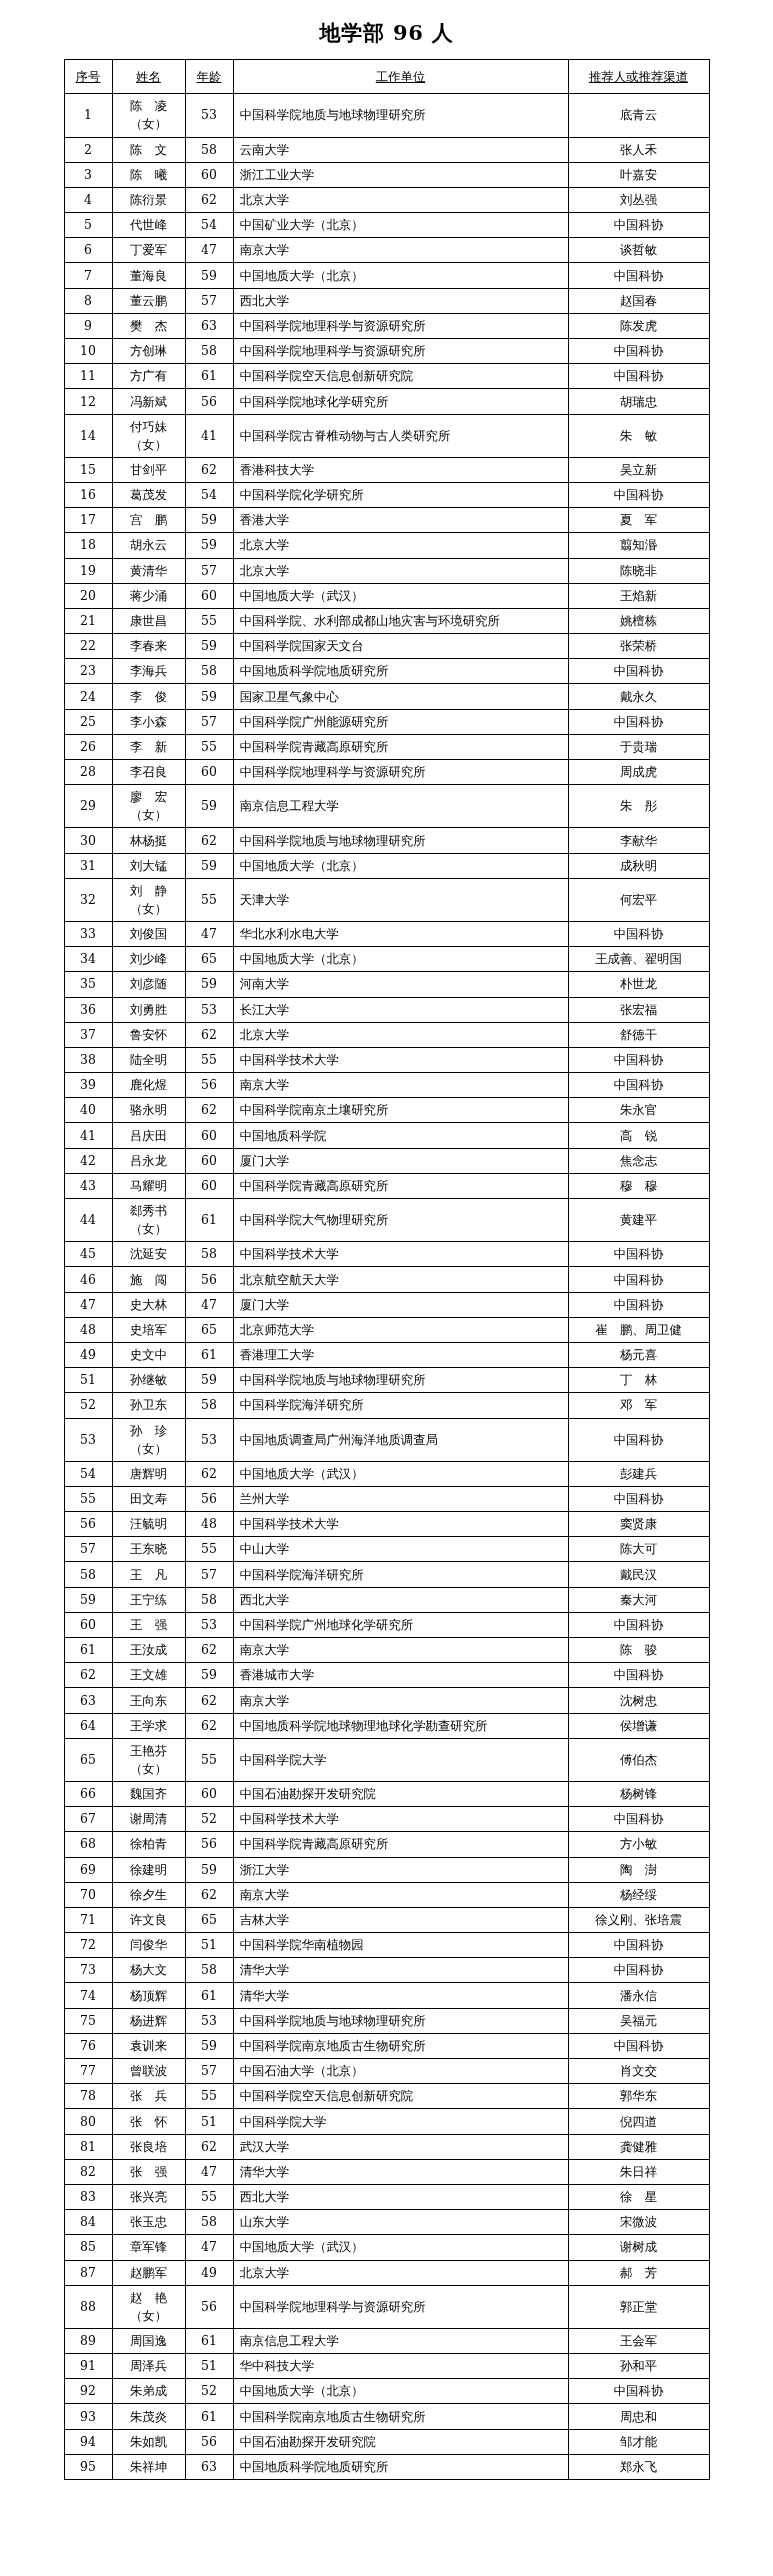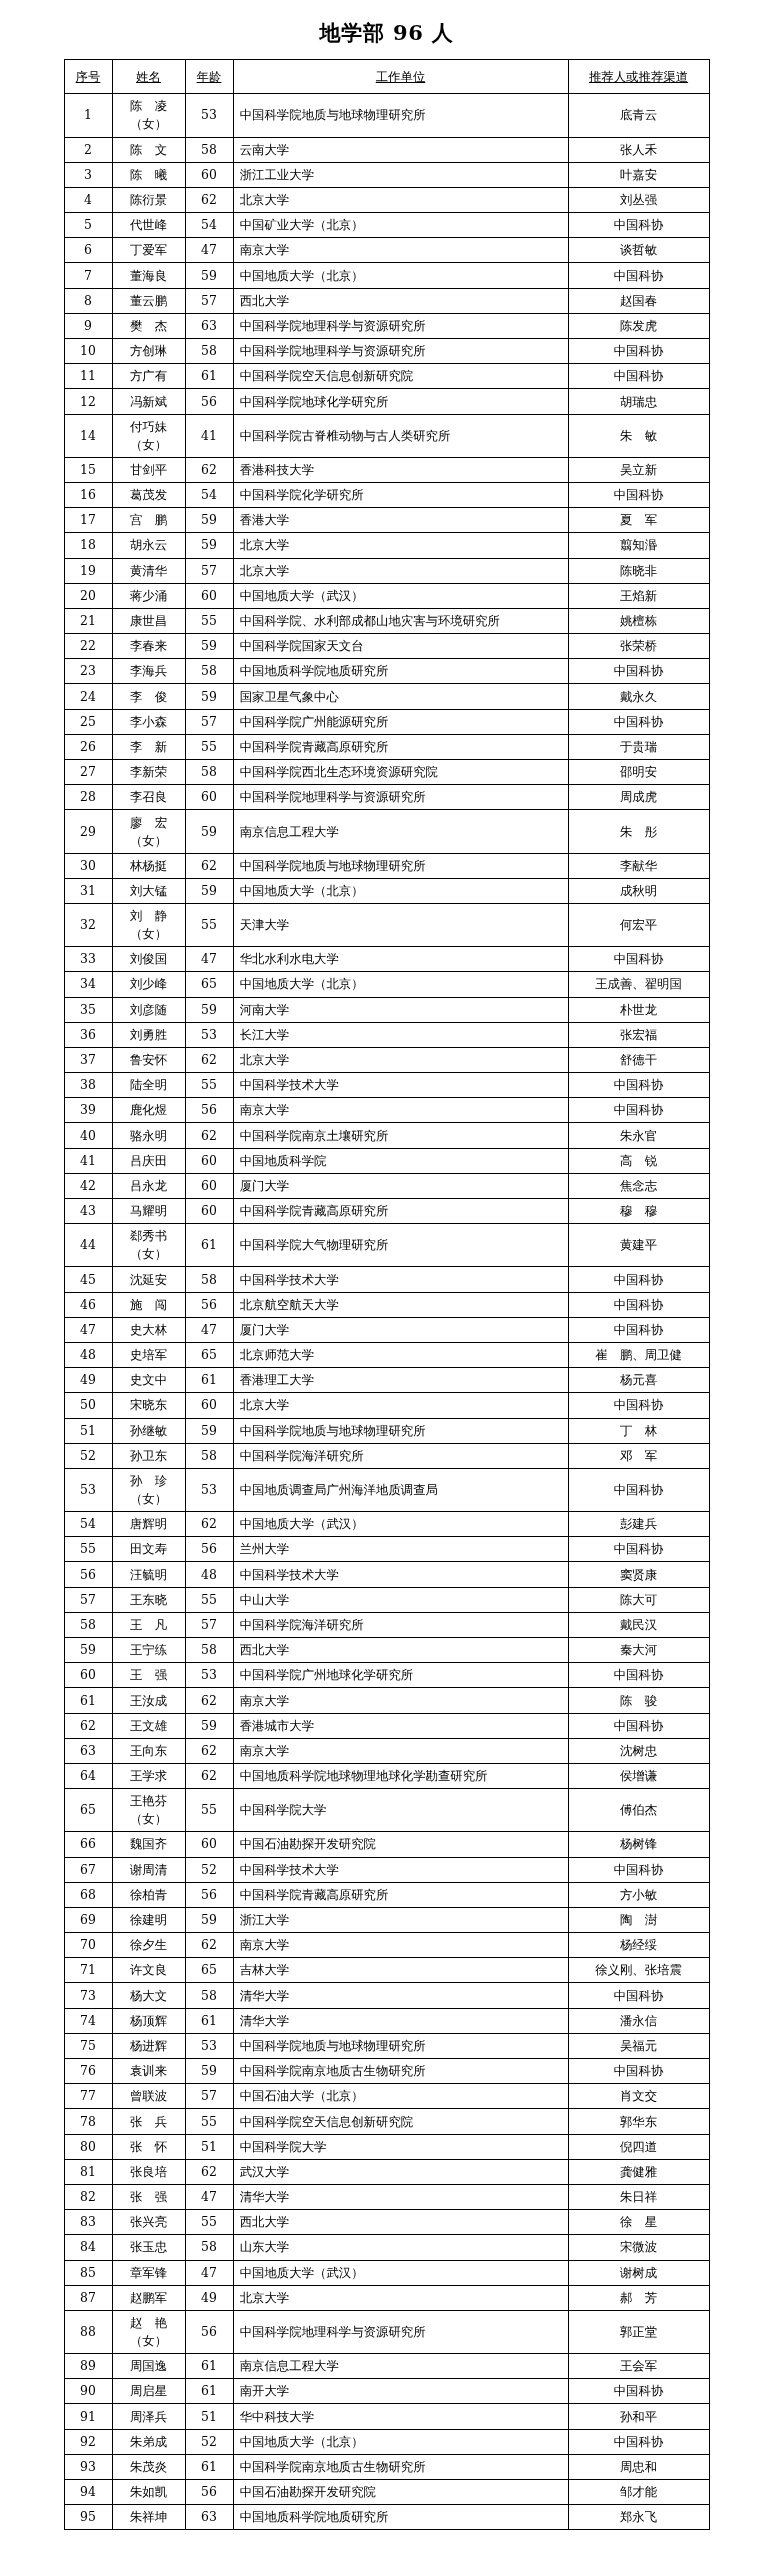--- a/index.html
+++ b/index.html
@@ -249,27 +249,20 @@
           <td class="c4">中国科协</td>
         </tr>
         <tr>
           <td class="c0">26</td>
           <td class="c1">李　新</td>
           <td class="c2">55</td>
           <td class="c3">中国科学院青藏高原研究所</td>
           <td class="c4">于贵瑞</td>
         </tr>
         <tr>
-          <td class="c0">27</td>
-          <td class="c1">李新荣</td>
-          <td class="c2">58</td>
-          <td class="c3">中国科学院西北生态环境资源研究院</td>
-          <td class="c4">邵明安</td>
-        </tr>
-        <tr>
           <td class="c0">28</td>
           <td class="c1">李召良</td>
           <td class="c2">60</td>
           <td class="c3">中国科学院地理科学与资源研究所</td>
           <td class="c4">周成虎</td>
         </tr>
         <tr>
           <td class="c0">29</td>
           <td class="c1">廖　宏
 （女）</td>
@@ -413,27 +406,20 @@
           <td class="c4">崔　鹏、周卫健</td>
         </tr>
         <tr>
           <td class="c0">49</td>
           <td class="c1">史文中</td>
           <td class="c2">61</td>
           <td class="c3">香港理工大学</td>
           <td class="c4">杨元喜</td>
         </tr>
         <tr>
-          <td class="c0">50</td>
-          <td class="c1">宋晓东</td>
-          <td class="c2">60</td>
-          <td class="c3">北京大学</td>
-          <td class="c4">中国科协</td>
-        </tr>
-        <tr>
           <td class="c0">51</td>
           <td class="c1">孙继敏</td>
           <td class="c2">59</td>
           <td class="c3">中国科学院地质与地球物理研究所</td>
           <td class="c4">丁　林</td>
         </tr>
         <tr>
           <td class="c0">52</td>
           <td class="c1">孙卫东</td>
           <td class="c2">58</td>
@@ -569,20 +555,27 @@
           <td class="c4">杨经绥</td>
         </tr>
         <tr>
           <td class="c0">71</td>
           <td class="c1">许文良</td>
           <td class="c2">65</td>
           <td class="c3">吉林大学</td>
           <td class="c4">徐义刚、张培震</td>
         </tr>
         <tr>
+          <td class="c0">72</td>
+          <td class="c1">闫俊华</td>
+          <td class="c2">51</td>
+          <td class="c3">中国科学院华南植物园</td>
+          <td class="c4">中国科协</td>
+        </tr>
+        <tr>
           <td class="c0">73</td>
           <td class="c1">杨大文</td>
           <td class="c2">58</td>
           <td class="c3">清华大学</td>
           <td class="c4">中国科协</td>
         </tr>
         <tr>
           <td class="c0">74</td>
           <td class="c1">杨顶辉</td>
           <td class="c2">61</td>
@@ -675,27 +668,20 @@
           <td class="c4">郭正堂</td>
         </tr>
         <tr>
           <td class="c0">89</td>
           <td class="c1">周国逸</td>
           <td class="c2">61</td>
           <td class="c3">南京信息工程大学</td>
           <td class="c4">王会军</td>
         </tr>
         <tr>
-          <td class="c0">90</td>
-          <td class="c1">周启星</td>
-          <td class="c2">61</td>
-          <td class="c3">南开大学</td>
-          <td class="c4">中国科协</td>
-        </tr>
-        <tr>
           <td class="c0">91</td>
           <td class="c1">周泽兵</td>
           <td class="c2">51</td>
           <td class="c3">华中科技大学</td>
           <td class="c4">孙和平</td>
         </tr>
         <tr>
           <td class="c0">92</td>
           <td class="c1">朱弟成</td>
           <td class="c2">52</td>

